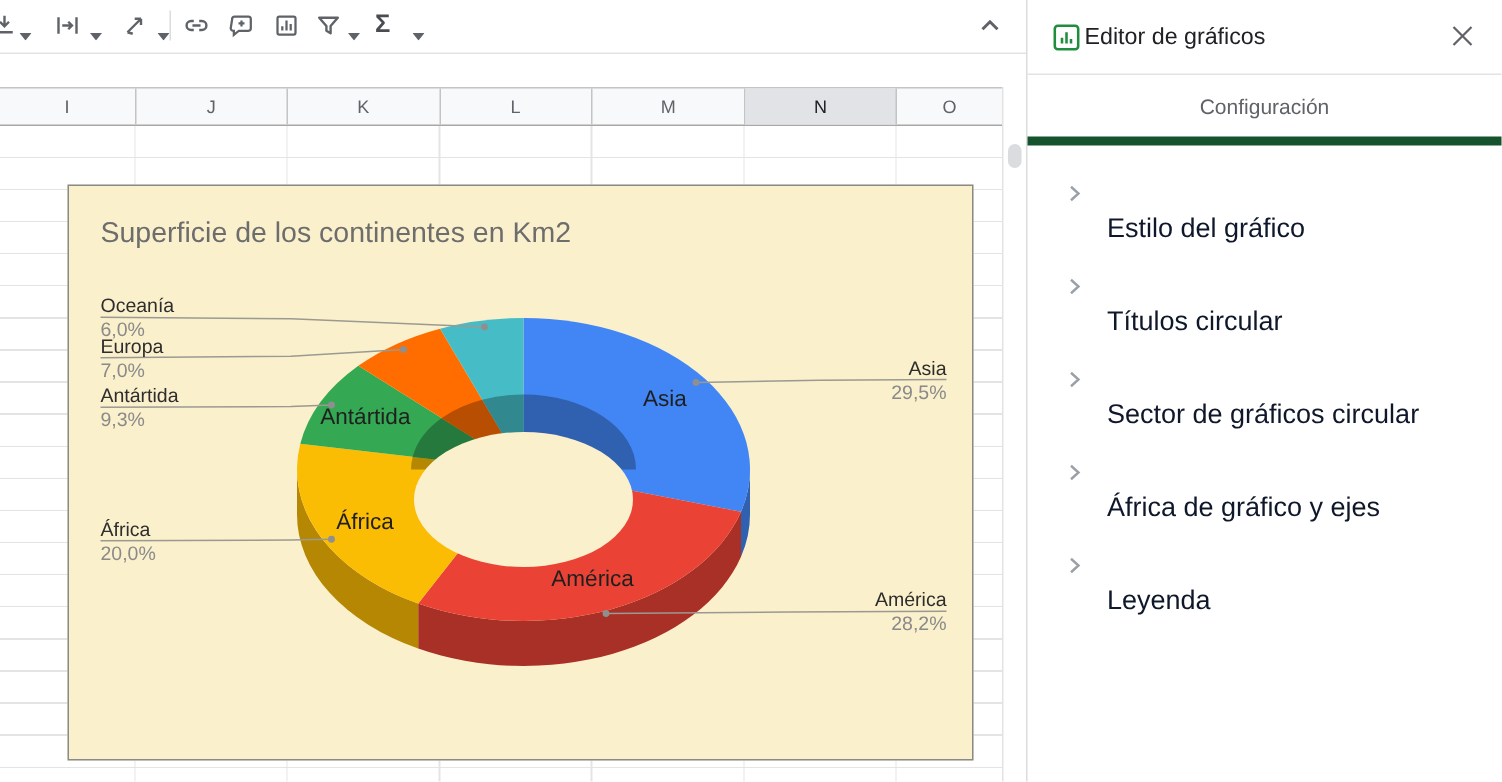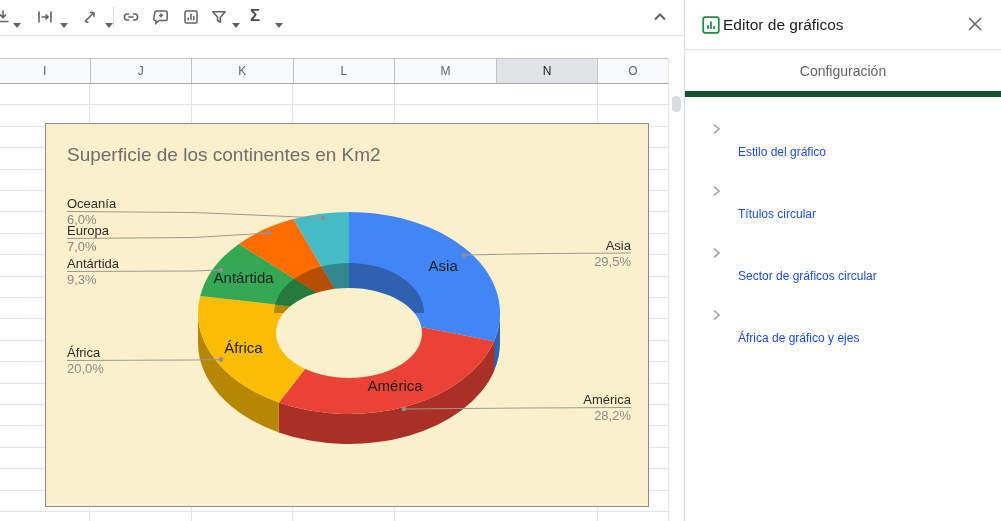--- a/index.html
+++ b/index.html
@@ -32,21 +32,21 @@
   .panel-header { position:relative; height:50px; border-bottom:1px solid #e3e3e3; display:flex; align-items:center; }
   .panel-icon { margin-left:16px; width:20px; height:20px; }
   .panel-title { margin-left:2px; font-size:15.5px; font-weight:400; color:#202124; }
   .panel-close { position:absolute; right:18px; top:17px; width:16px; height:16px; border:none; background:none; cursor:pointer; }
   .tabs { position:relative; height:47px; border-bottom:6px solid #14532d; display:flex; }
   .tab { flex:1; display:flex; align-items:center; justify-content:center; font-size:14px; color:#5f6368; cursor:pointer; position:relative; }
   .tab.active { color:#188038; font-weight:bold; }
   .tab-underline { position:absolute; bottom:0; left:50%; transform:translateX(-50%); width:88px; height:3px; background:#188038; border-radius:2px 2px 0 0; }
   .section { height:62px; display:flex; align-items:center; padding-left:24px; cursor:pointer; }
   .section .chev { width:14px; height:14px; margin-right:15px; flex:0 0 auto; }
-  .section .slabel { font-size:12px; color:#1d4ed8;margin-top:48px; }
+  .section .slabel { font-size:18px; color:#0f172a;margin-top:48px; }
 </style>
 </head>
 <body>
 
 <div class="toolbar">
   <span class="tb" style="left:-7px">
     <svg width="18" height="18" viewBox="0 0 18 18" fill="none" stroke="#5f6368" stroke-width="1.6">
         <path d="M9 2.5v7M6 6.5l3 3 3-3M3.5 13.5h11"></path>
       </svg>
   </span>
@@ -217,14 +217,20 @@
             <path d="M5 3.5L10 8l-5 4.5"></path>
           </svg></span>
       <span class="slabel">Sector de gráficos circular</span>
     </div>
     <div class="section">
       <span class="chev"><svg width="14" height="14" viewBox="0 0 14 14" fill="none" stroke="#9aa0a6" stroke-width="1.6">
             <path d="M5 3.5L10 8l-5 4.5"></path>
           </svg></span>
       <span class="slabel">África de gráfico y ejes</span>
     </div>
+    <div class="section">
+      <span class="chev"><svg width="14" height="14" viewBox="0 0 14 14" fill="none" stroke="#9aa0a6" stroke-width="1.6">
+            <path d="M5 3.5L10 8l-5 4.5"></path>
+          </svg></span>
+      <span class="slabel">Leyenda</span>
+    </div>
   </div>
 </aside>
 
 </body></html>

